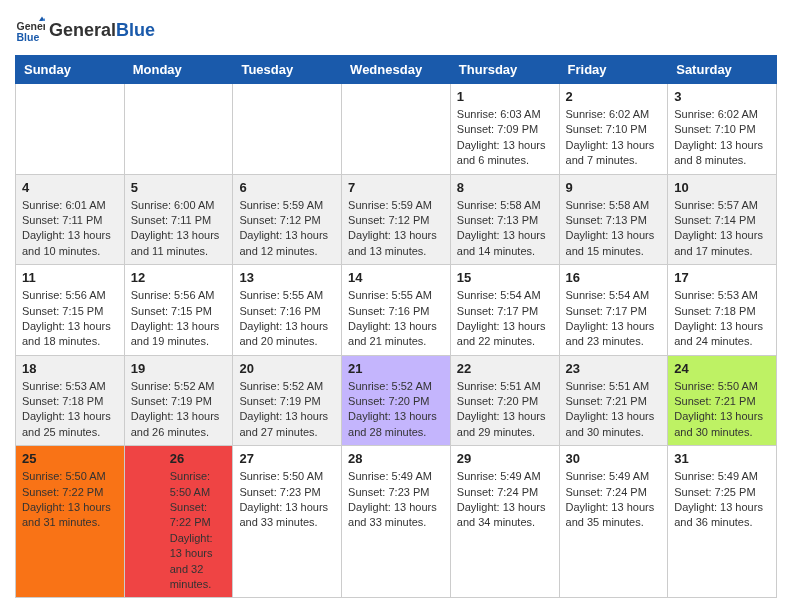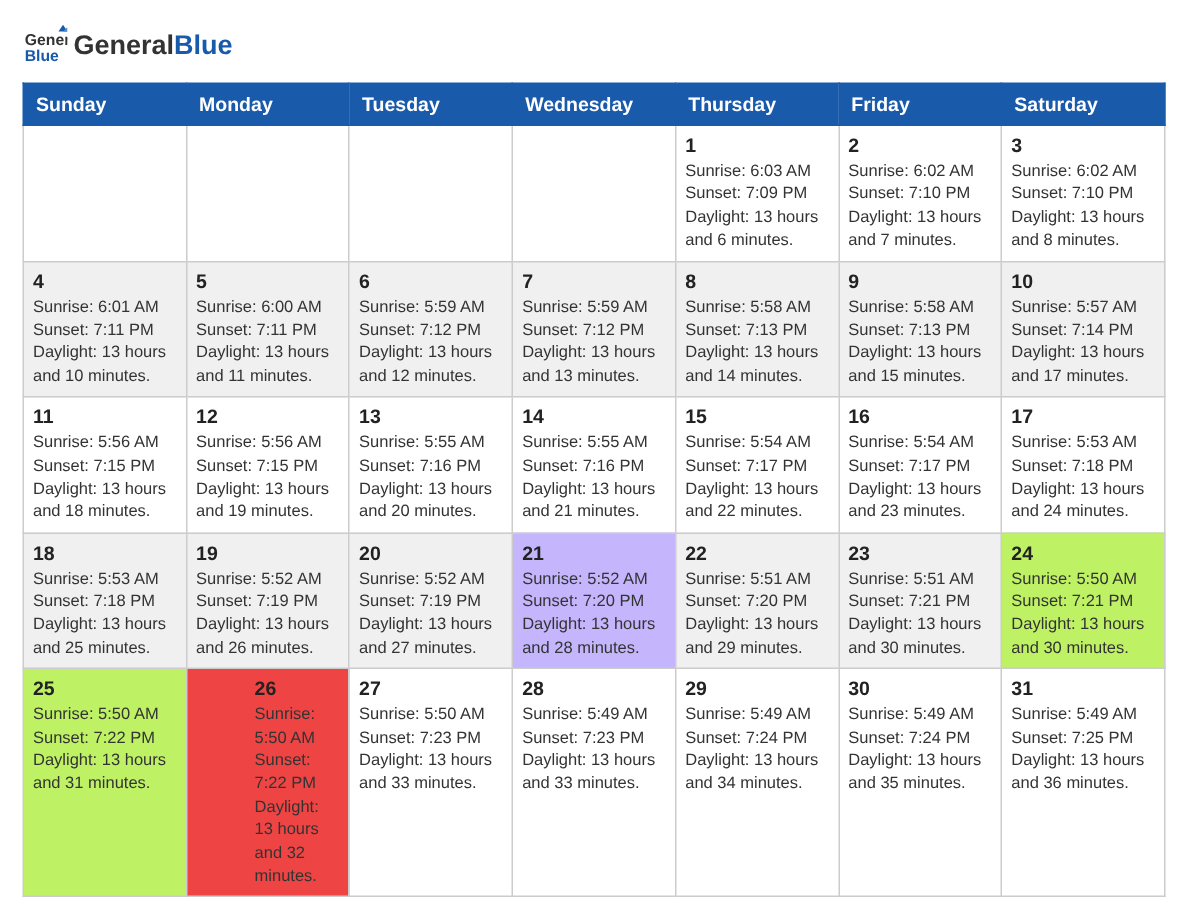--- a/index.html
+++ b/index.html
@@ -299,21 +299,21 @@
         </td>
         <td style="background: #bef264;">
           <span class="day-number">24</span>
           <div class="day-info" style="white-space: pre-line;">Sunrise: 5:50 AM
 Sunset: 7:21 PM
 Daylight: 13 hours
 and 30 minutes.</div>
         </td>
       </tr>
       <tr>
-        <td style="background: #bef264;">
+        <td style="background: #f97316;">
           <span class="day-number">25</span>
           <div class="day-info" style="white-space: pre-line;">Sunrise: 5:50 AM
 Sunset: 7:22 PM
 Daylight: 13 hours
 and 31 minutes.</div>
         </td>
         <td style="background: #ef4444; padding-left: 45px;">
           <span class="day-number">26</span>
           <div class="day-info" style="white-space: pre-line;">Sunrise: 5:50 AM
 Sunset: 7:22 PM

